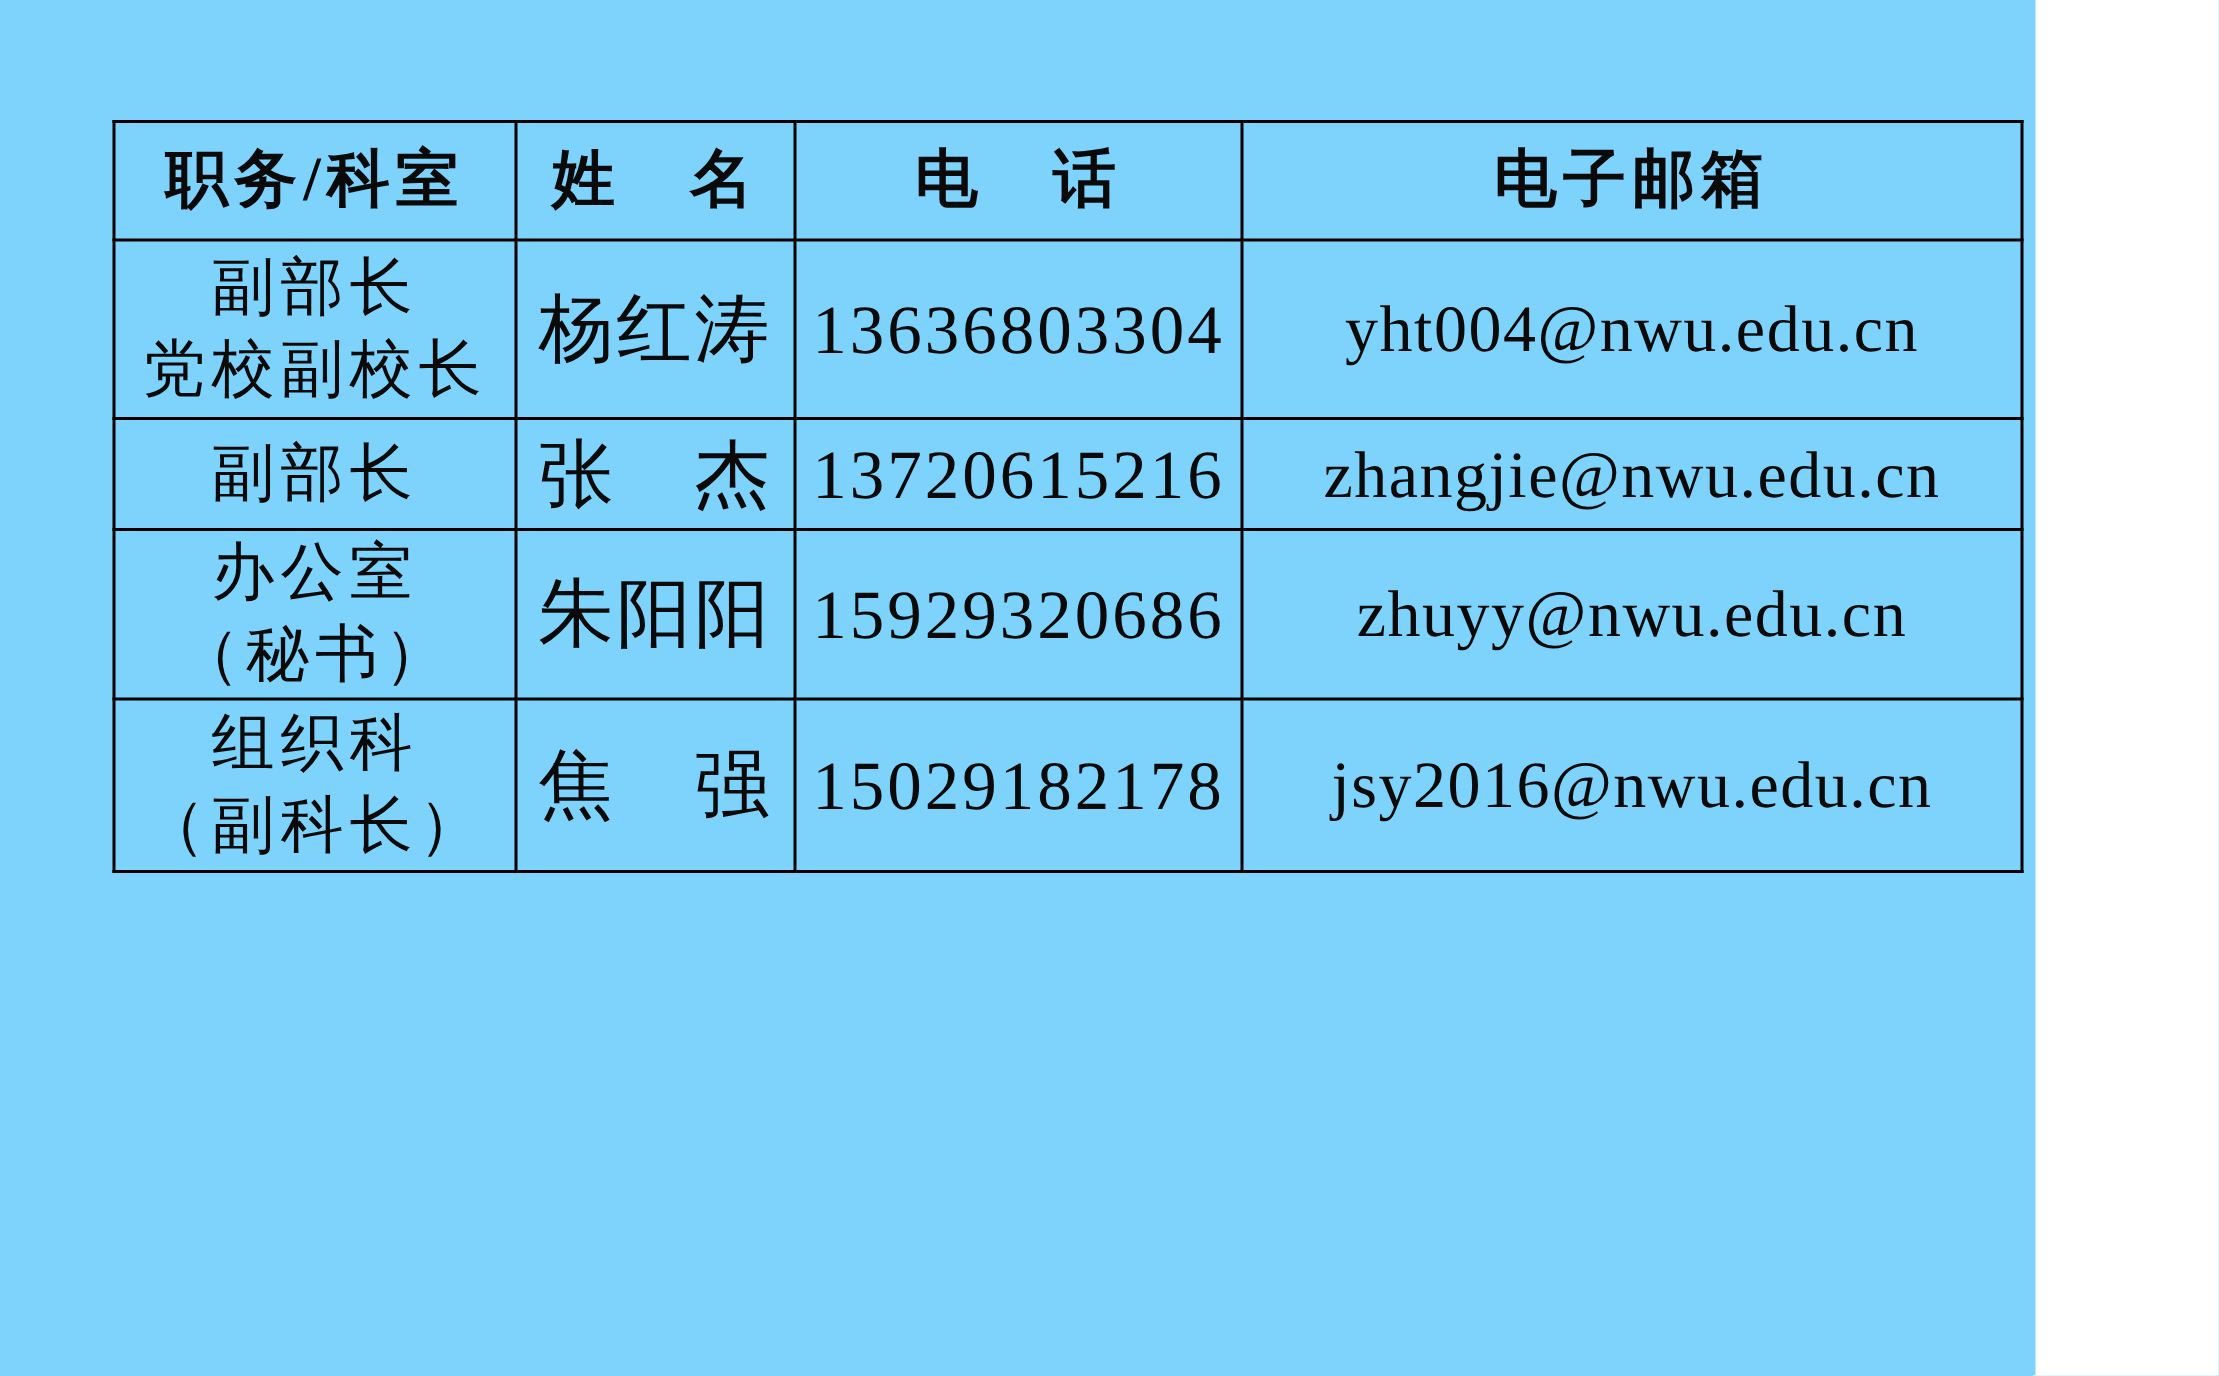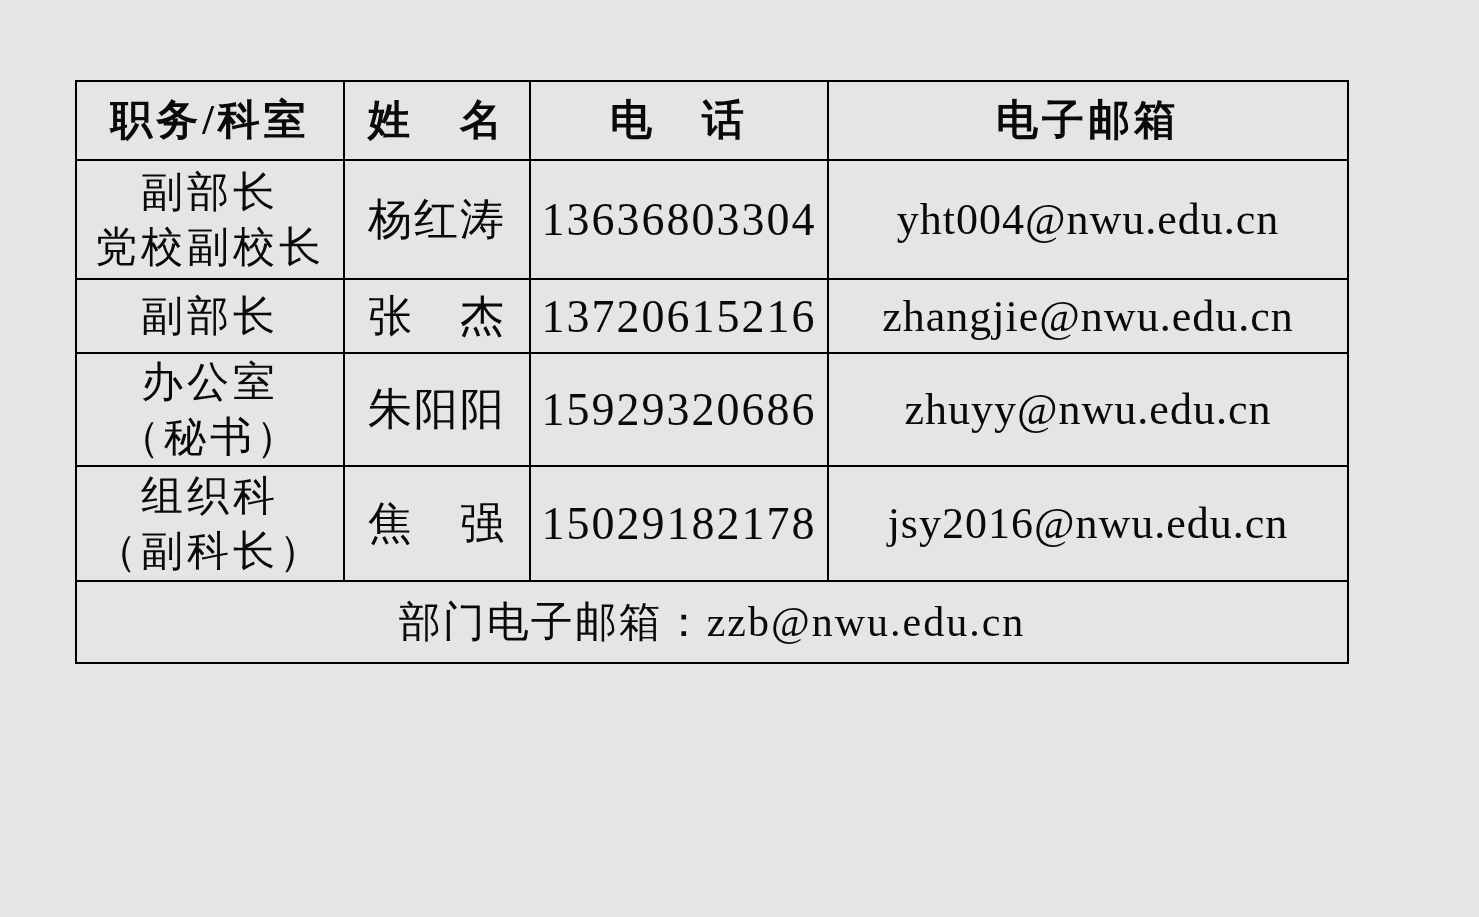--- a/index.html
+++ b/index.html
@@ -7,23 +7,23 @@
     padding: 0;
     width: 1479px;
     height: 917px;
     background: #ffffff;
     font-family: "Liberation Serif", serif;
     color: #0a0a0a;
     overflow: hidden;
   }
   .page {
     position: relative;
-    width: 1479px;
+    width: 1357px;
     height: 917px;
-    background: #e5e5e5;
+    background: #7dd3fc;
   }
   table.contact-table {
     position: absolute;
     left: 75px;
     top: 80px;
     width: 1272px;
     border-collapse: collapse;
     table-layout: fixed;
   }
   table.contact-table td,
@@ -54,21 +54,21 @@
     letter-spacing: 4px;
   }
   .position-cell {
     white-space: pre-line;
     font-size: 42px;
     letter-spacing: 4px;
     line-height: 1.3;
     margin-top: 40px;
   }
   .name-cell {
-    font-size: 44px;
+    font-size: 50px;
     letter-spacing: 2px;
   }
   .phone-cell {
     font-family: "Liberation Serif", serif;
     font-size: 46px;
     letter-spacing: 2px;
   }
   .email-cell {
     font-family: "Liberation Serif", serif;
     font-size: 44px;
@@ -126,18 +126,15 @@
 
       <tr class="row-3">
         <td class="position-cell">组织科
 （副科长）</td>
         <td class="name-cell">焦　强</td>
         <td class="phone-cell">15029182178</td>
         <td class="email-cell">jsy2016@nwu.edu.cn</td>
       </tr>
 
 
-      <tr class="footer-row">
-        <td class="footer-cell" colspan="4">部门电子邮箱：zzb@nwu.edu.cn</td>
-      </tr>
     </tbody>
   </table>
 </div>
 
 </body></html>

